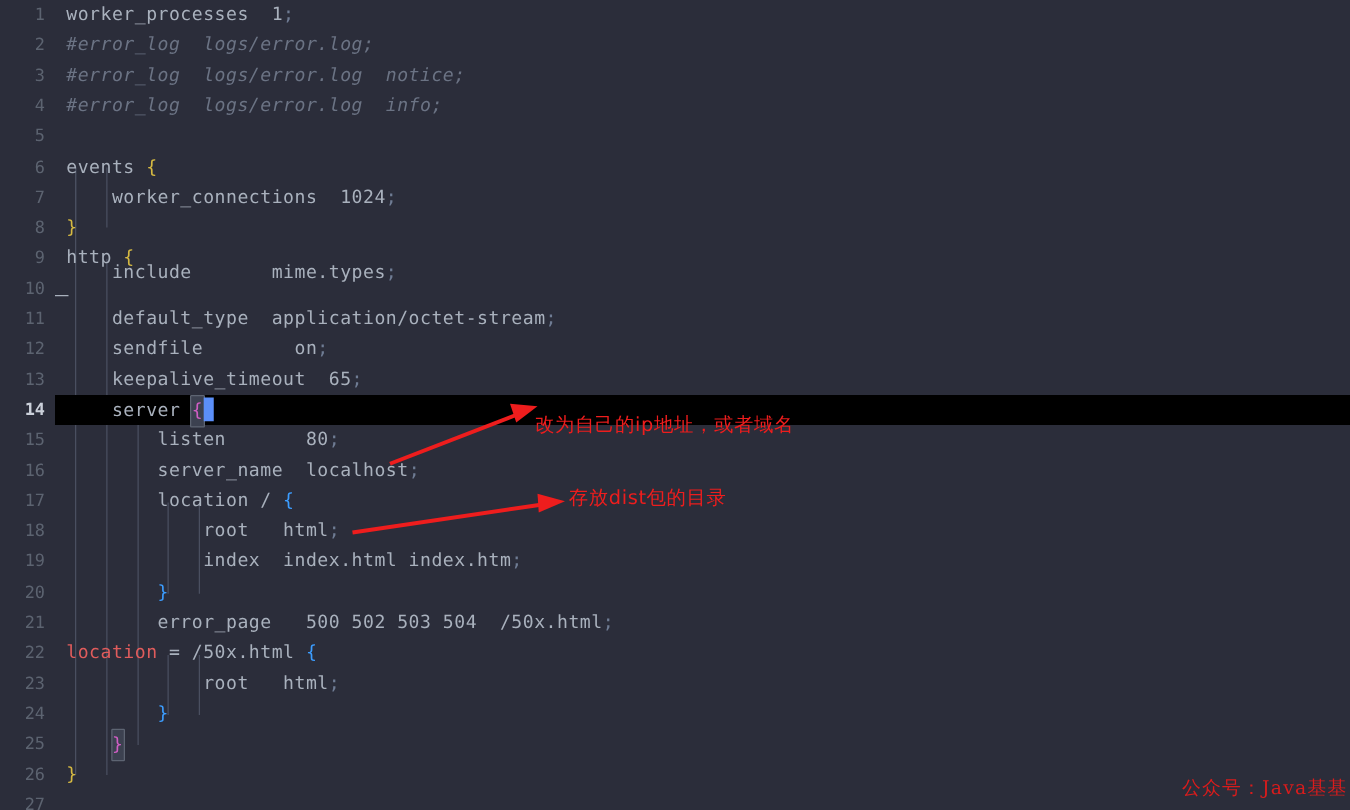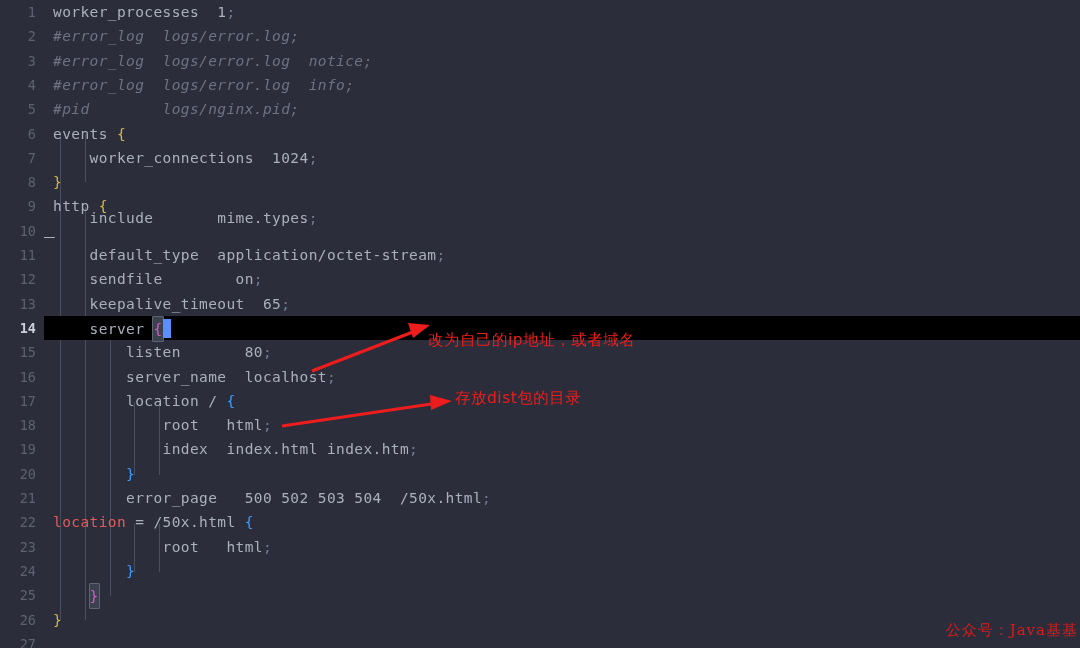--- a/index.html
+++ b/index.html
@@ -172,23 +172,20 @@
     </div>
 
     <div class="line" style="top:48.6px;">
       <span class="txt cmt">#error_log  logs/error.log  notice;</span>
     </div>
 
     <div class="line" style="top:72.9px;padding-left:48px;">
       <span class="txt cmt">#error_log  logs/error.log  info;</span>
     </div>
 
-    <div class="line" style="top:97.2px;">
-      <span class="txt cmt">#pid        logs/nginx.pid;</span>
-    </div>
 
     <div class="line" style="top:121.5px;">
       <span class="txt"><span class="plain">events </span><span class="b1">{</span></span>
     </div>
 
     <div class="line" style="top:145.8px;">
       <span class="txt"><span class="plain">    worker_connections  1024</span><span class="semi">;</span></span>
     </div>
 
     <div class="line" style="top:170.1px;">

